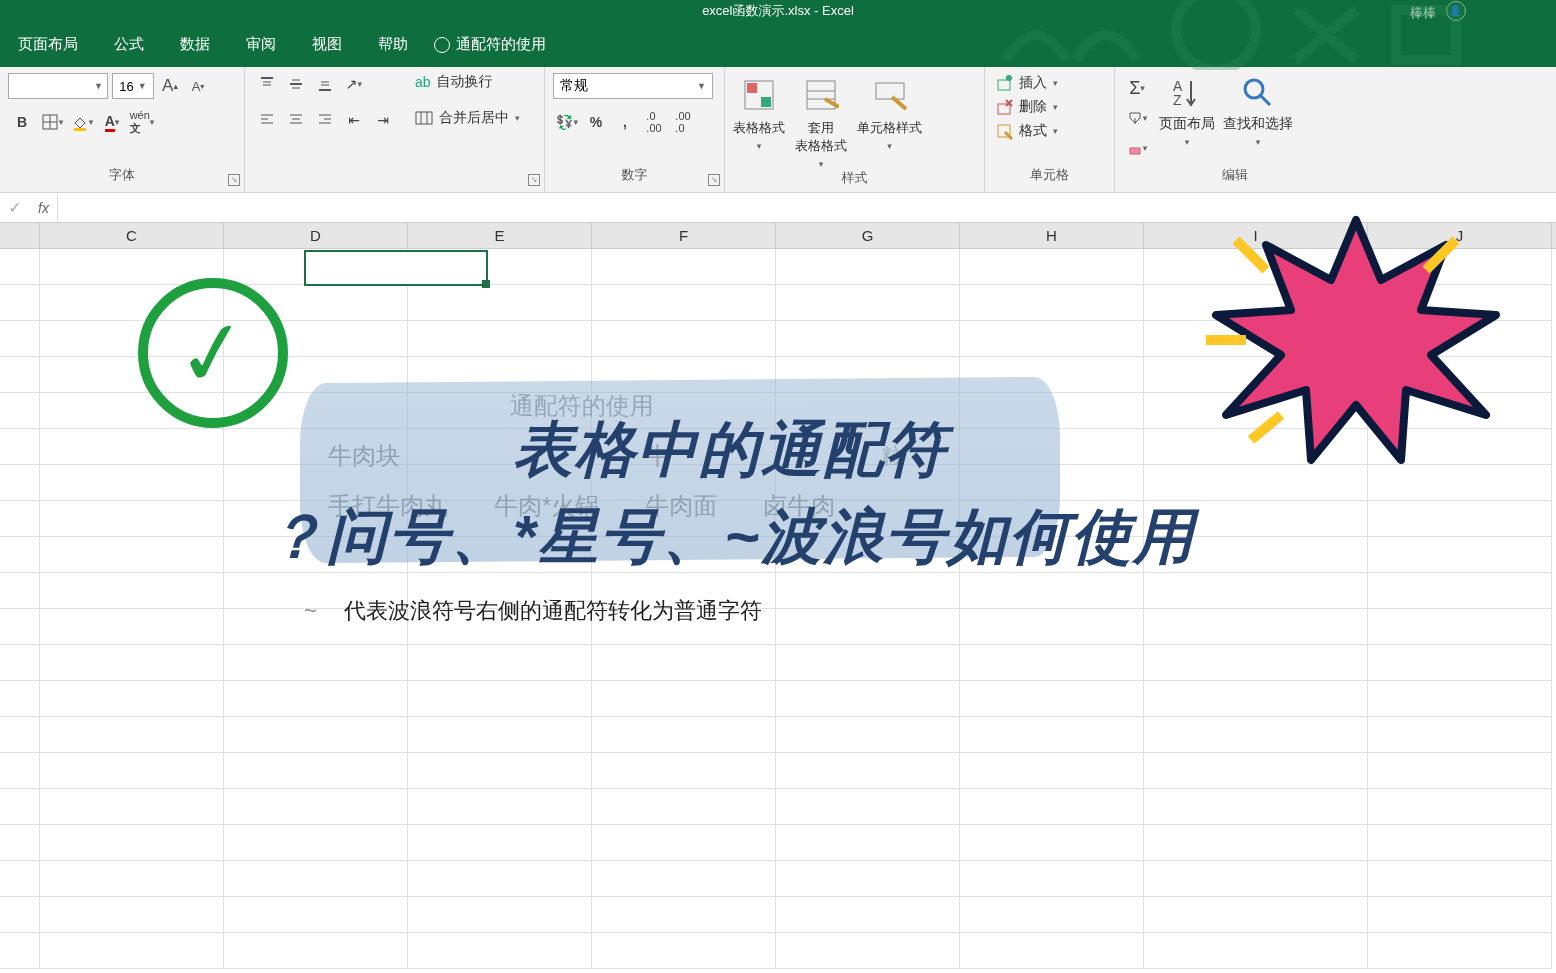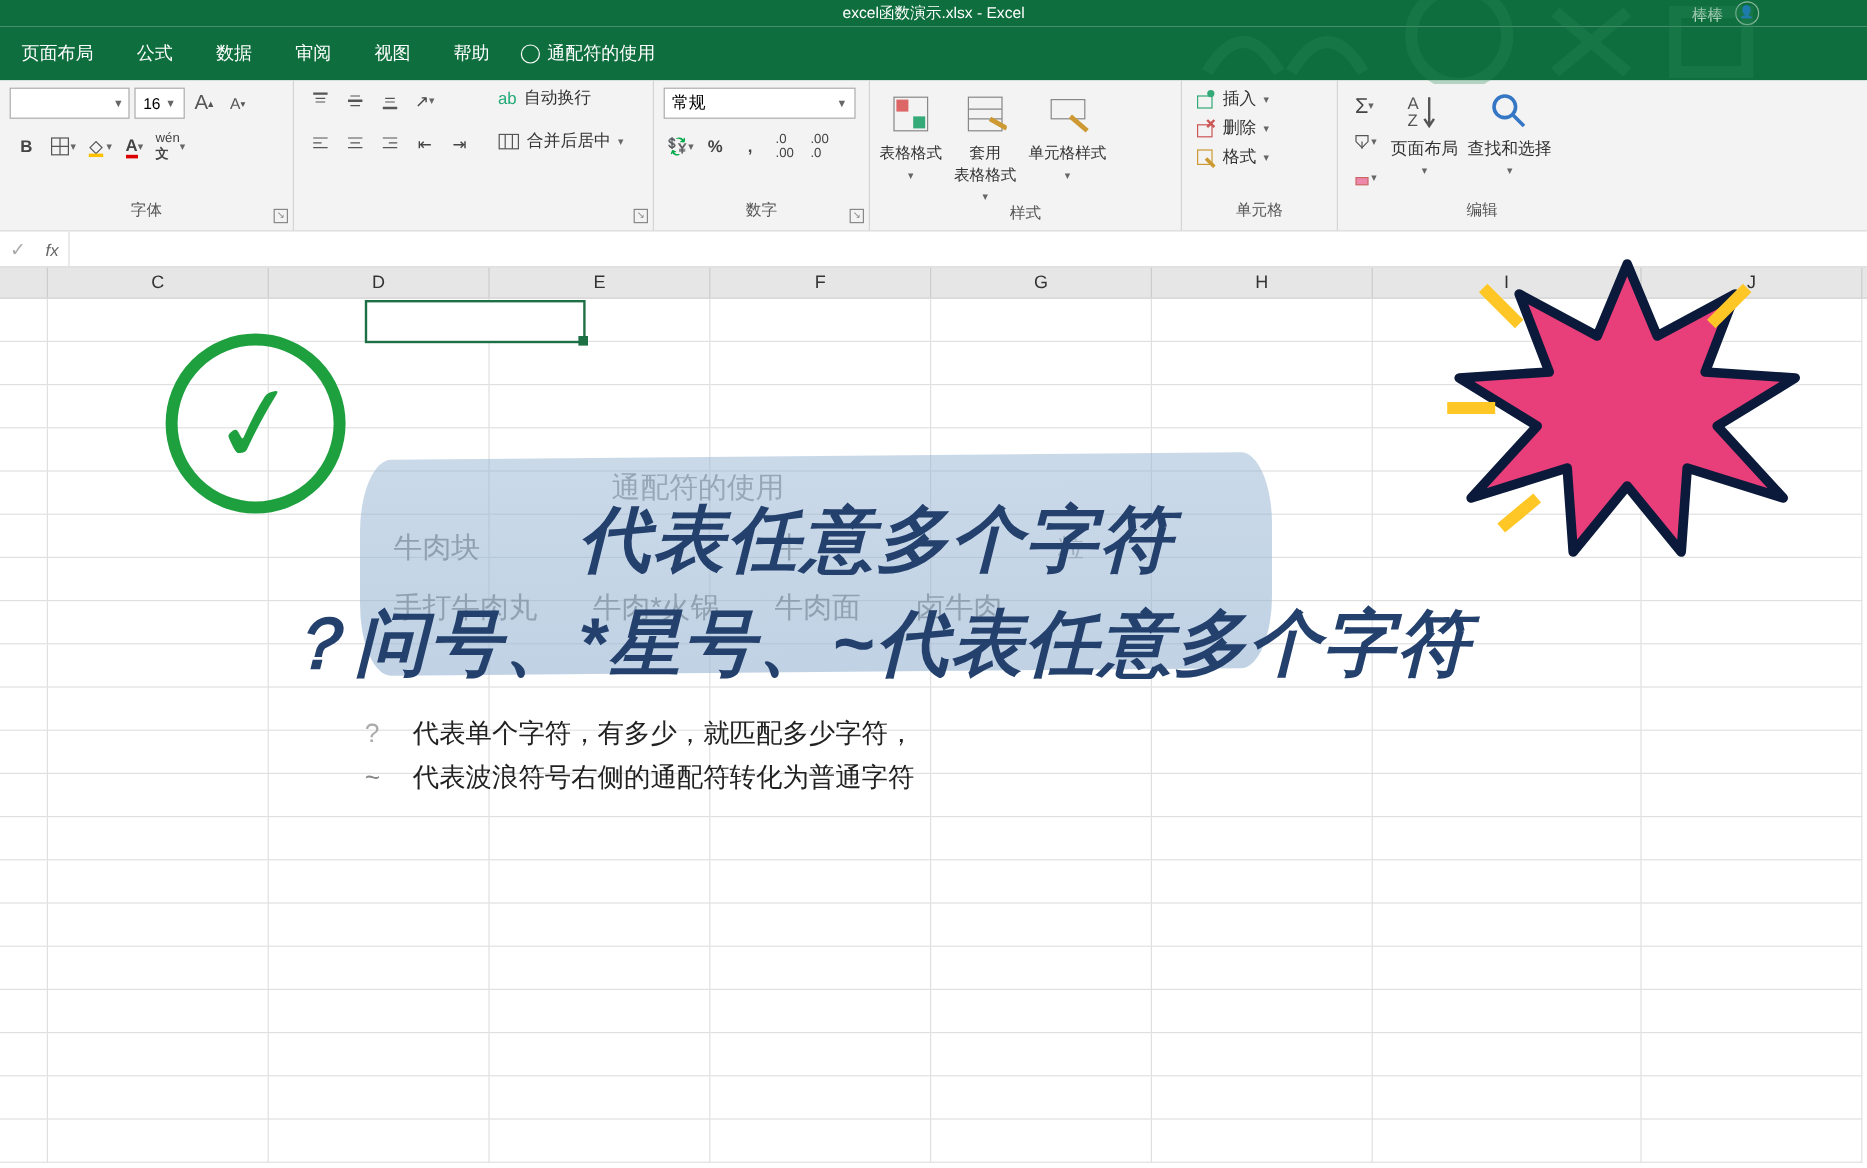--- a/index.html
+++ b/index.html
@@ -644,26 +644,25 @@
 </div>
 
 <div class="overlay-check">
   <div class="check-circle">
       <span class="check-mark">✓</span>
     </div>
 </div>
 
 <div class="overlay-title">
   <div class="brush-stroke"></div>
-  <div class="title-line1">代表任意多个字符</div>
-  <div class="title-line2">？问号、*星号、~代表任意多个字符</div>
+  <div class="title-line1">表格中的通配符</div>
+  <div class="title-line2">？问号、*星号、~波浪号如何使用</div>
 </div>
 
 <div class="notes">
-  <div><span class="sym q">?</span><span>代表单个字符，有多少，就匹配多少字符，</span></div>
   <div><span class="sym">~</span><span>代表波浪符号右侧的通配符转化为普通字符</span></div>
 </div>
 
 <div class="wow-burst">
   <svg class="burst-shape" viewBox="0 0 320 280">
     <g>
       <polygon points="160,20 185,80 250,45 225,110 300,115 235,155 290,215 210,190 205,260 160,205 115,260 110,190 30,215 85,155 20,115 95,110 70,45 135,80" fill="#e83e7a" stroke="#0b1a3a" stroke-width="8" stroke-linejoin="round"></polygon>
       <line x1="40" y1="40" x2="70" y2="70" stroke="#ffc726" stroke-width="10"></line>
       <line x1="10" y1="140" x2="50" y2="140" stroke="#ffc726" stroke-width="10"></line>
       <line x1="260" y1="40" x2="230" y2="70" stroke="#ffc726" stroke-width="10"></line>

